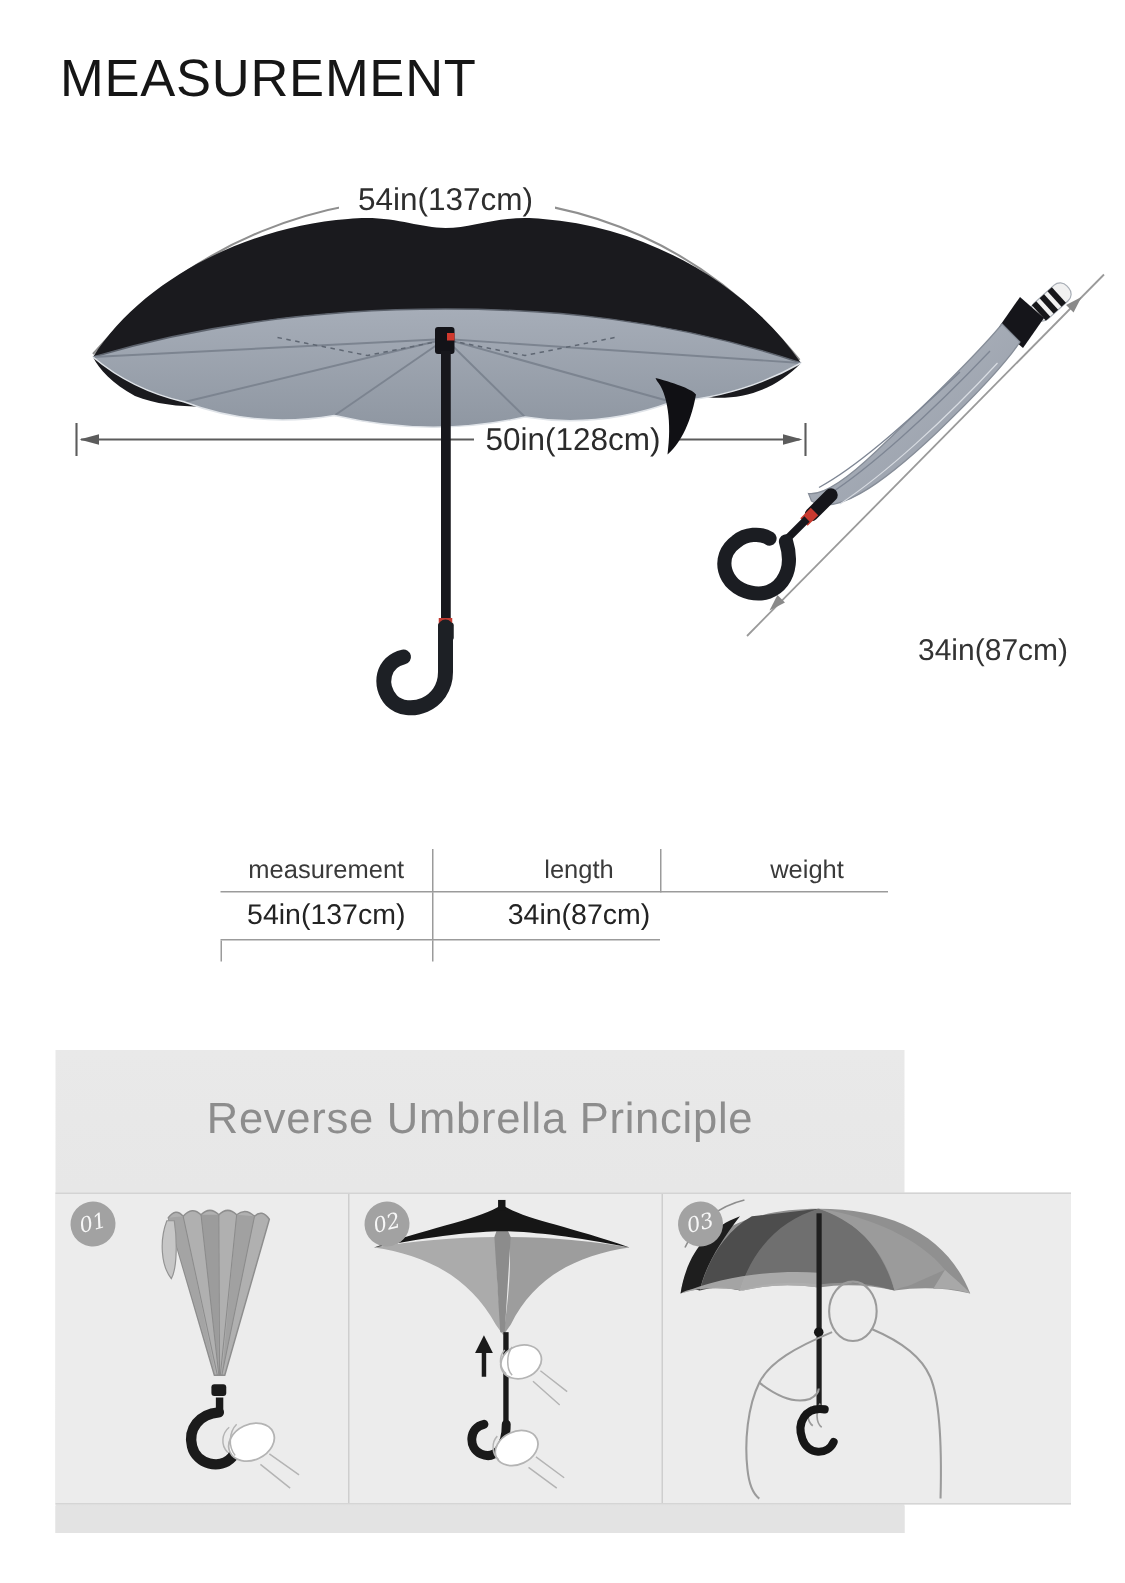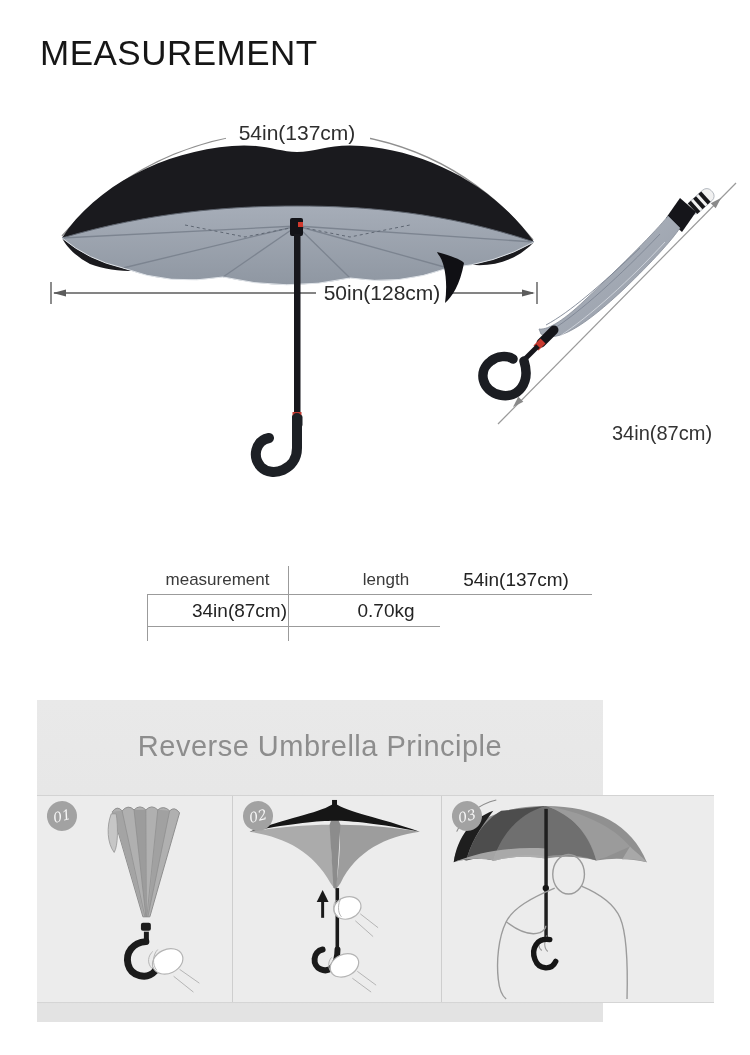--- a/index.html
+++ b/index.html
@@ -151,23 +151,23 @@
     <path d="M536,348 L543,341" stroke="#c8392f" stroke-width="7"></path>
     <path d="M524,360 L538,346" stroke="#17171c" stroke-width="5"></path>
 
     <path d="M524,361 C531,383 518,399 500,395 C482,391 477,371 491,361 C497,356 507,355 513,359" fill="none" stroke="#1b1d22" stroke-width="9.5" stroke-linecap="round"></path>
   </g>
 </svg>
 
 <div class="abs spec-table">
   <div class="spec-cell spec-head">measurement</div>
   <div class="spec-cell spec-head col-sep">length</div>
+  <div class="spec-cell spec-head col-sep">weight</div>
   <div class="spec-cell spec-val">54in(137cm)</div>
   <div class="spec-cell spec-val col-sep">34in(87cm)</div>
-  <div class="spec-cell spec-val col-sep">0.70kg</div>
   <div class="spec-cell"></div>
   <div class="spec-cell col-sep"></div>
   <div class="spec-cell col-sep"></div>
 </div>
 
 <div class="abs principle">
   <div class="principle-title">Reverse Umbrella Principle</div>
 
   <div class="panels">
 

